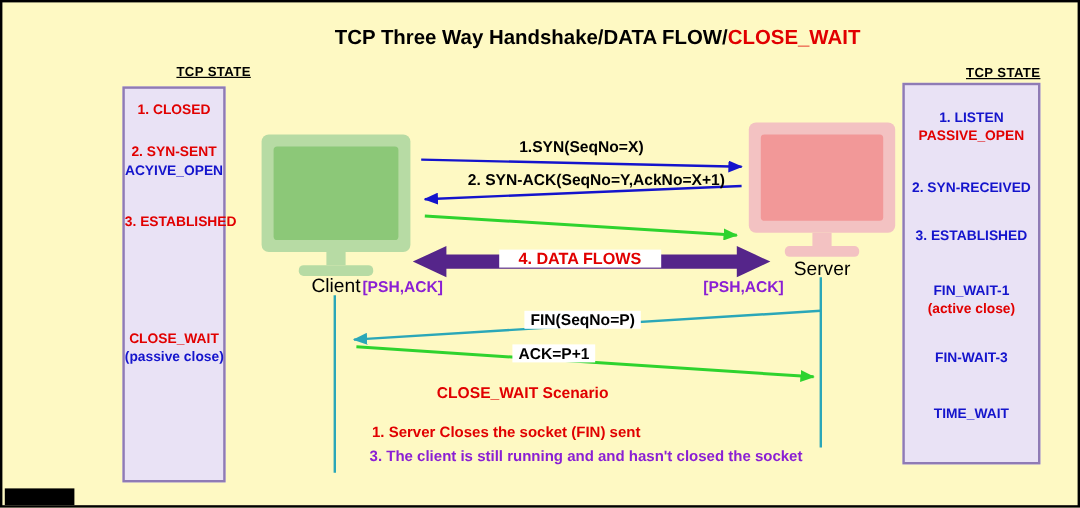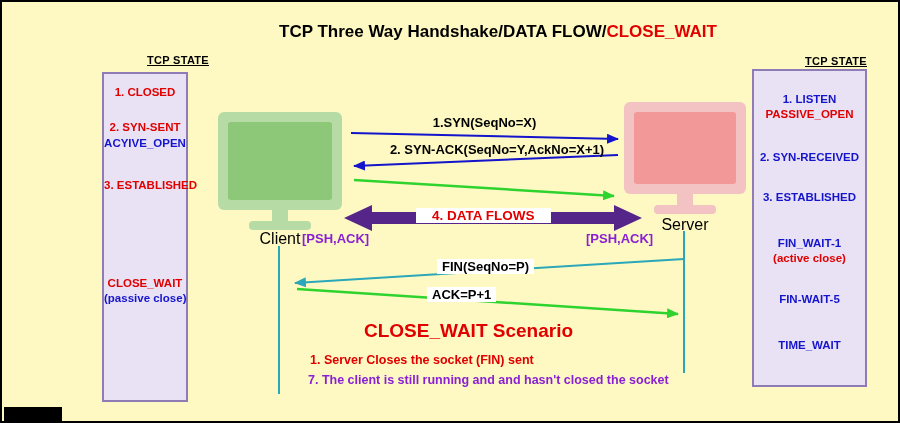--- a/index.html
+++ b/index.html
@@ -46,21 +46,21 @@
   .overlay{position:absolute;left:0;top:0;pointer-events:none;}
   .msg{position:absolute;font-weight:bold;font-size:13px;color:#000;text-align:center;white-space:nowrap;}
   .msg-syn{left:350px;width:265px;top:113px;}
   .msg-synack{left:350px;width:290px;top:140px;}
   .msg-ack{left:355px;width:280px;top:166px;}
   .msg-dataflows{left:414px;top:206px;background:#fff;padding:0 16px;color:var(--red);font-size:13.5px;}
   .msg-psh-left{left:300px;top:229px;color:var(--purple);}
   .msg-psh-right{left:584px;top:229px;color:var(--purple);}
   .msg-fin{left:435px;top:257px;background:#fff;padding:0 5px;}
   .msg-ackp1{left:425px;top:285px;background:#fff;padding:0 5px;text-align:right;}
-  .scenario-title{left:362px;top:318px;color:var(--red);font-size:19px;}
+  .scenario-title{left:362px;top:318px;color:var(--red);font-size:13px;}
   .scenario-line1{left:308px;top:351px;color:var(--red);font-size:12.5px;}
   .scenario-line2{left:306px;top:371px;color:var(--purple);font-size:12.5px;}
   .black-bar{position:absolute;left:2px;top:405px;width:58px;height:14px;background:#000;}
   .mk-blue{fill:var(--blue);}
   .mk-green{fill:var(--green);}
   .mk-teal{fill:var(--teal);}
   .ln-blue{stroke:var(--blue);stroke-width:2;}
   .ln-green{stroke:var(--green);stroke-width:2.5;}
   .ln-teal{stroke:var(--teal);stroke-width:2;}
   .lifeline{stroke:var(--teal);stroke-width:2;}
@@ -86,21 +86,21 @@
   </div>
 
   <div class="panel-header right-header">TCP STATE</div>
   <div class="panel right-panel">
     <div class="state c-blue" style="top:22px">1. LISTEN</div>
     <div class="state c-red" style="top:37px">PASSIVE_OPEN</div>
     <div class="state c-blue" style="top:80px">2. SYN-RECEIVED</div>
     <div class="state c-blue" style="top:120px">3. ESTABLISHED</div>
     <div class="state c-blue" style="top:166px">FIN_WAIT-1</div>
     <div class="state c-red" style="top:181px">(active close)</div>
-    <div class="state c-blue" style="top:222px">FIN-WAIT-5</div>
+    <div class="state c-blue" style="top:222px">FIN-WAIT-3</div>
     <div class="state c-blue" style="top:268px">TIME_WAIT</div>
   </div>
 
   <div class="monitor client-monitor">
     <div class="screen"></div>
     <div class="neck"></div>
     <div class="base"></div>
   </div>
   <div class="actor-label client-label">Client</div>
 
@@ -136,16 +136,16 @@
   <div class="msg msg-syn">1.SYN(SeqNo=X)</div>
   <div class="msg msg-synack">2. SYN-ACK(SeqNo=Y,AckNo=X+1)</div>
   <div class="msg msg-dataflows">4. DATA FLOWS</div>
   <div class="msg msg-psh-left">[PSH,ACK]</div>
   <div class="msg msg-psh-right">[PSH,ACK]</div>
   <div class="msg msg-fin">FIN(SeqNo=P)</div>
   <div class="msg msg-ackp1">ACK=P+1</div>
 
   <div class="msg scenario-title">CLOSE_WAIT Scenario</div>
   <div class="msg scenario-line1">1. Server Closes the socket (FIN) sent</div>
-  <div class="msg scenario-line2">7. The client is still running and and hasn't closed the socket</div>
+  <div class="msg scenario-line2">3. The client is still running and and hasn't closed the socket</div>
 
   <div class="black-bar"></div>
 </div>
 
 </body></html>

